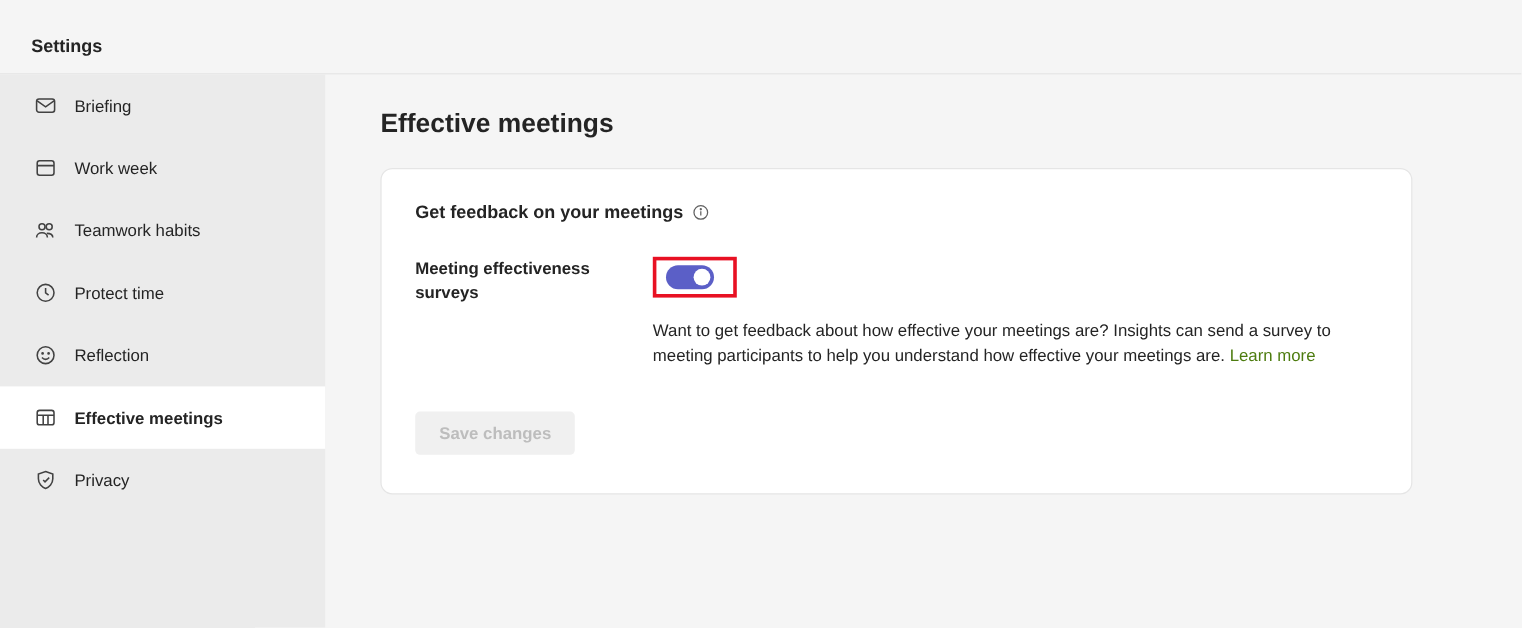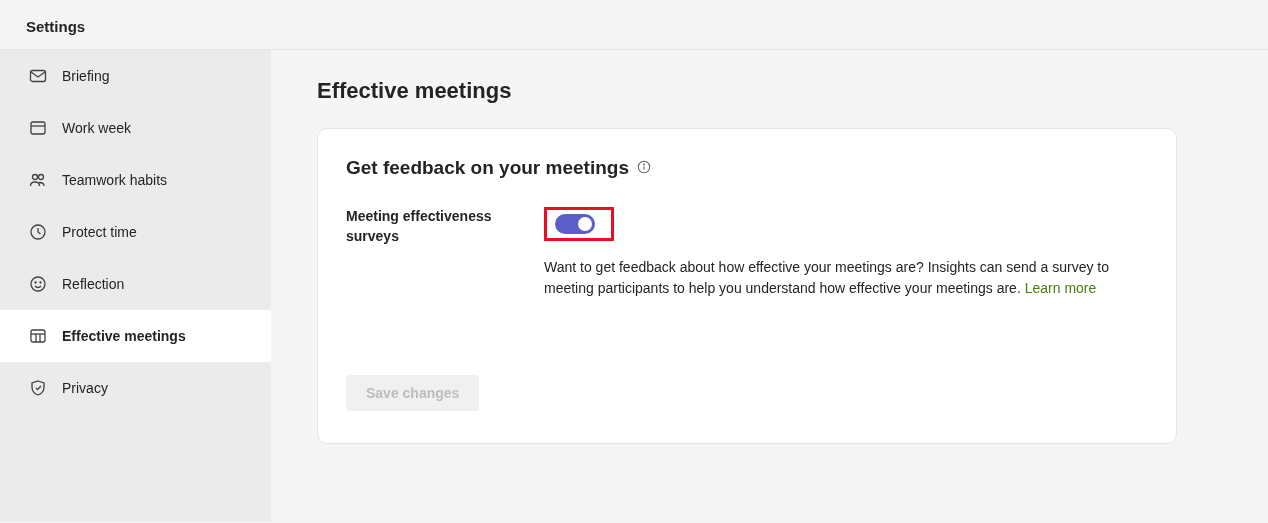--- a/index.html
+++ b/index.html
@@ -8,21 +8,21 @@
       padding: 0;
       font-family: "Segoe UI", -apple-system, BlinkMacSystemFont, sans-serif;
     }
     body {
       background: #f5f5f5;
       width: 1268px;
       height: 523px;
       overflow: hidden;
     }
     .header {
-      padding: 18px 26px 14px;
+      padding: 30px 26px 14px;
       font-size: 15px;
       font-weight: 600;
       color: #242424;
       border-bottom: 1px solid #e5e5e5;
     }
     .layout {
       display: flex;
       height: calc(100% - 51px);
     }
     .sidebar {
@@ -70,33 +70,33 @@
       padding: 28px 28px 32px;
       max-width: 860px;
     }
     .card-title-row {
       display: flex;
       align-items: center;
       gap: 8px;
       margin-bottom: 28px;
     }
     .card-title {
-      font-size: 19px;
+      font-size: 15px;
       font-weight: 700;
       color: #242424;
     }
     .info-icon {
       width: 16px;
       height: 16px;
       color: #616161;
     }
     .setting-row {
       display: flex;
       gap: 28px;
-      margin-bottom: 76px;
+      margin-bottom: 36px;
     }
     .setting-label {
       width: 170px;
       font-size: 14px;
       font-weight: 600;
       color: #242424;
       line-height: 1.4;
     }
     .setting-control {
       flex: 1;

